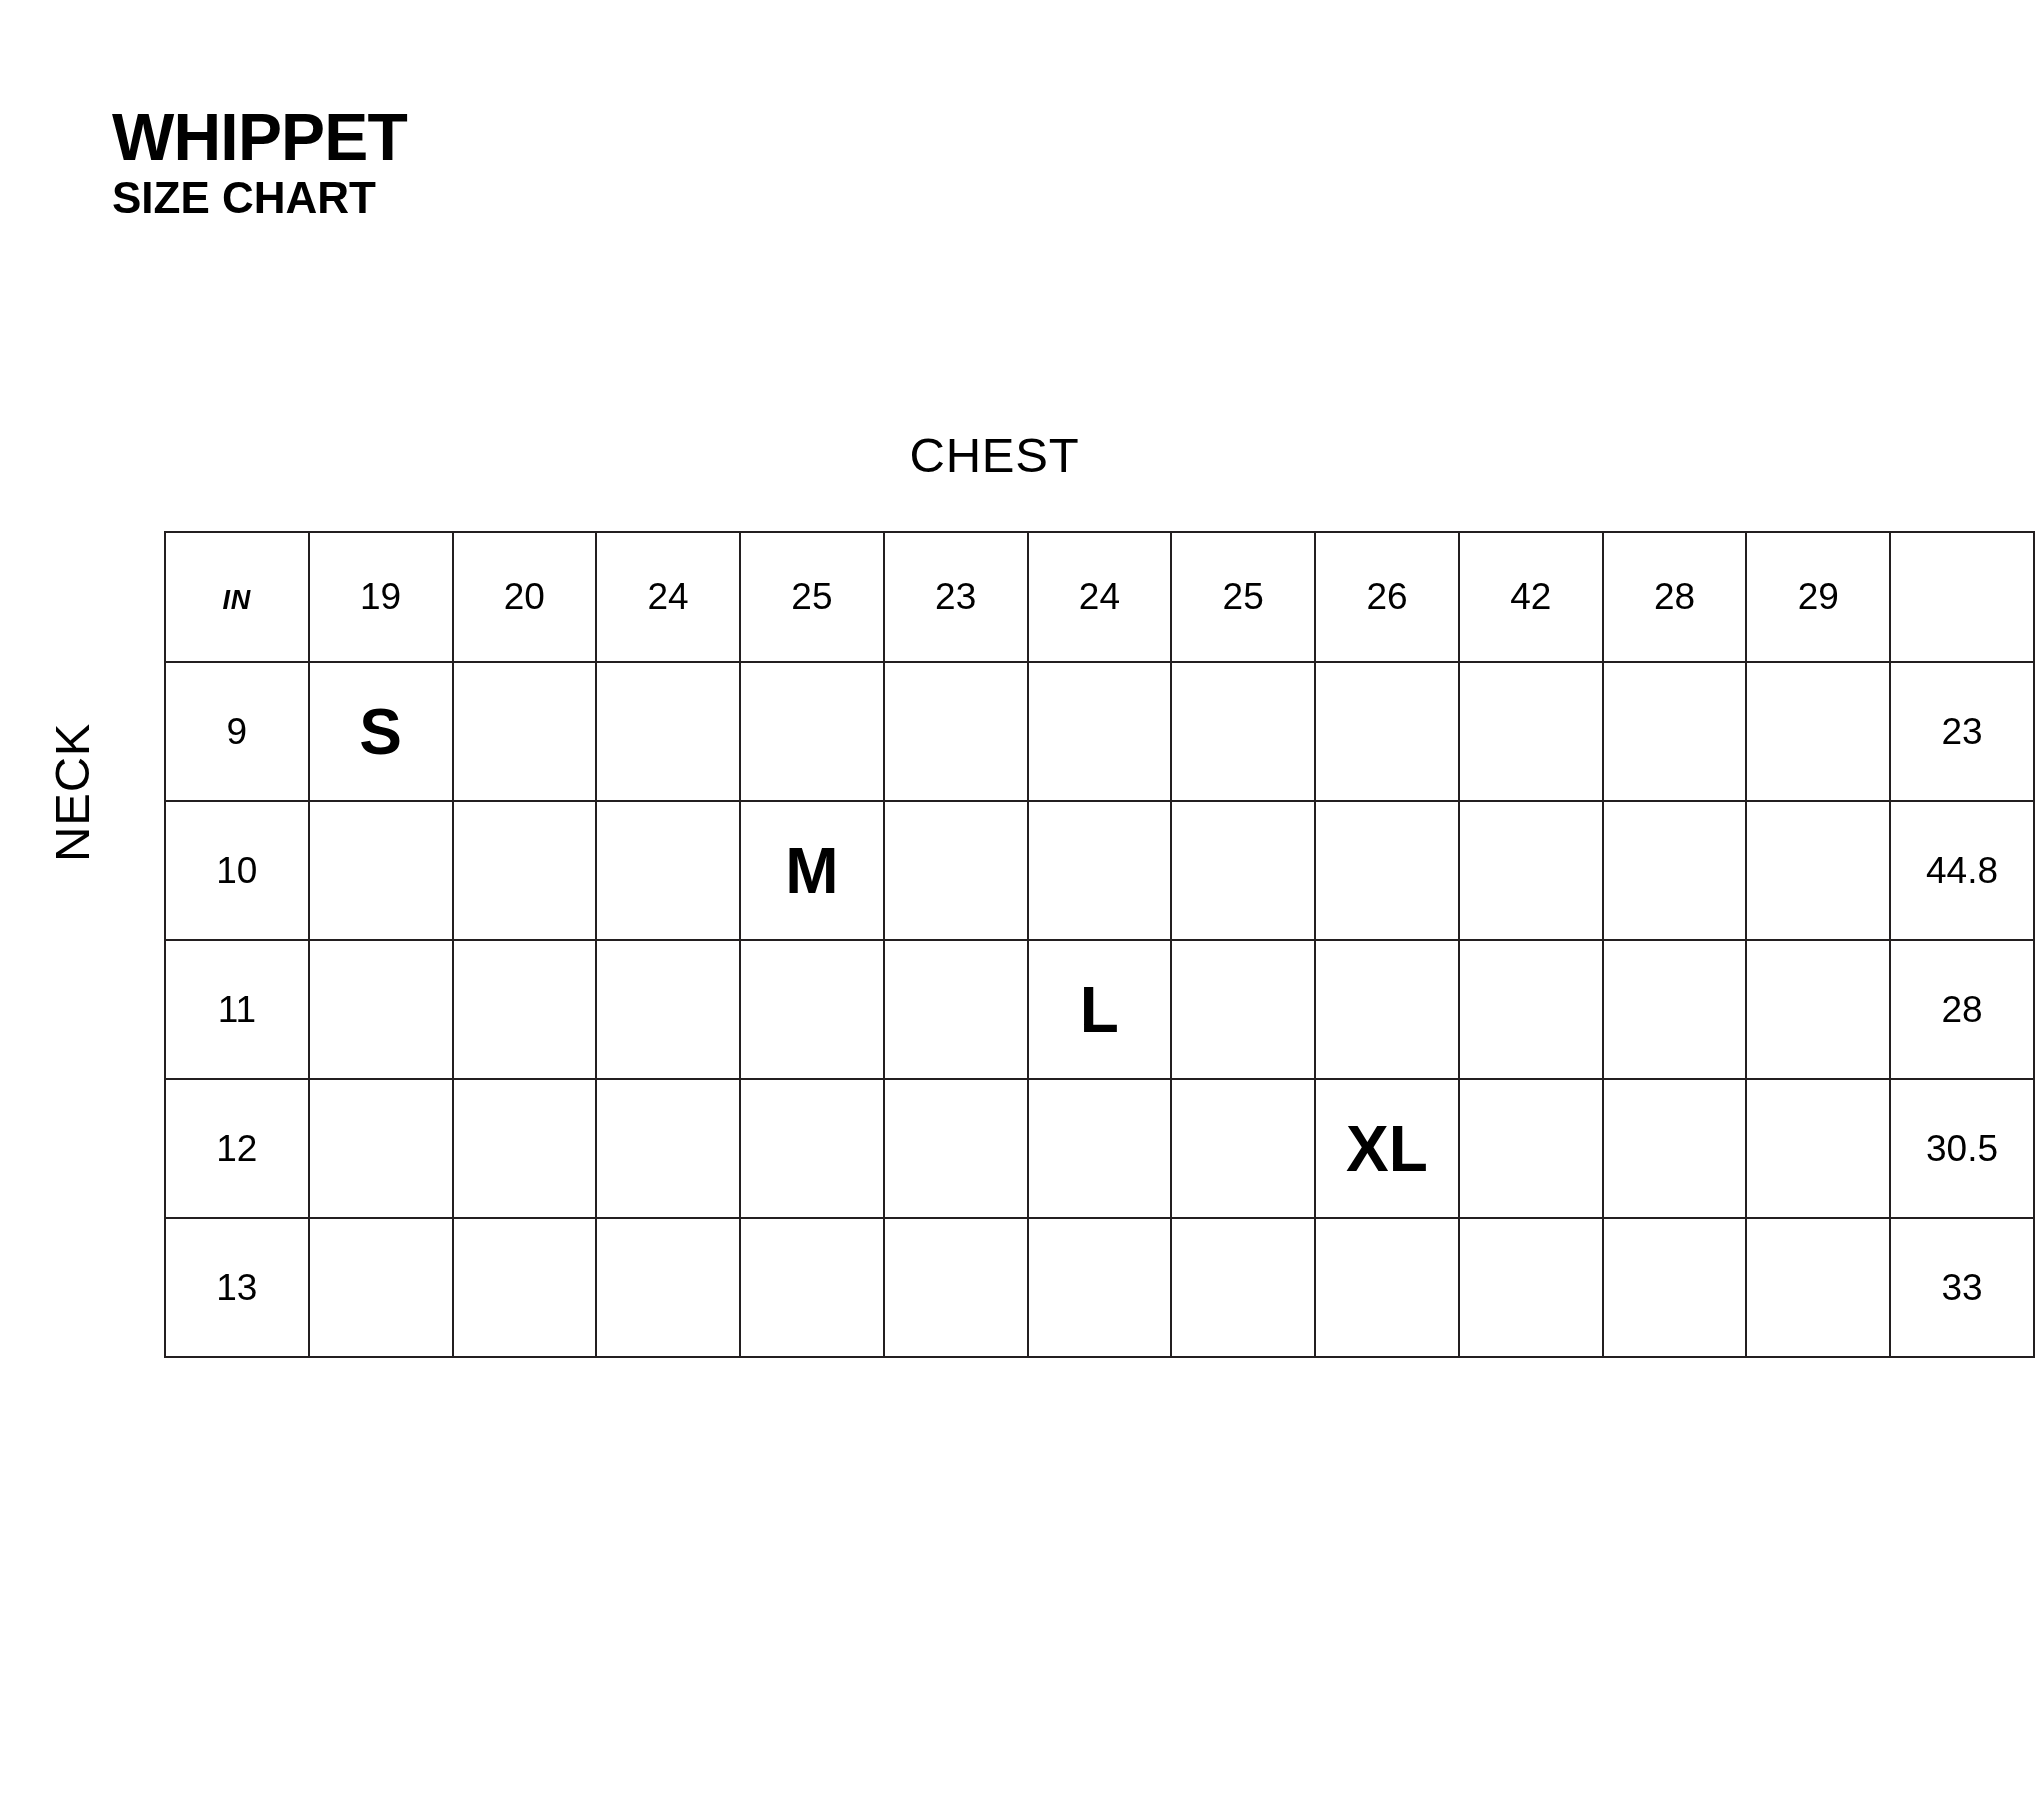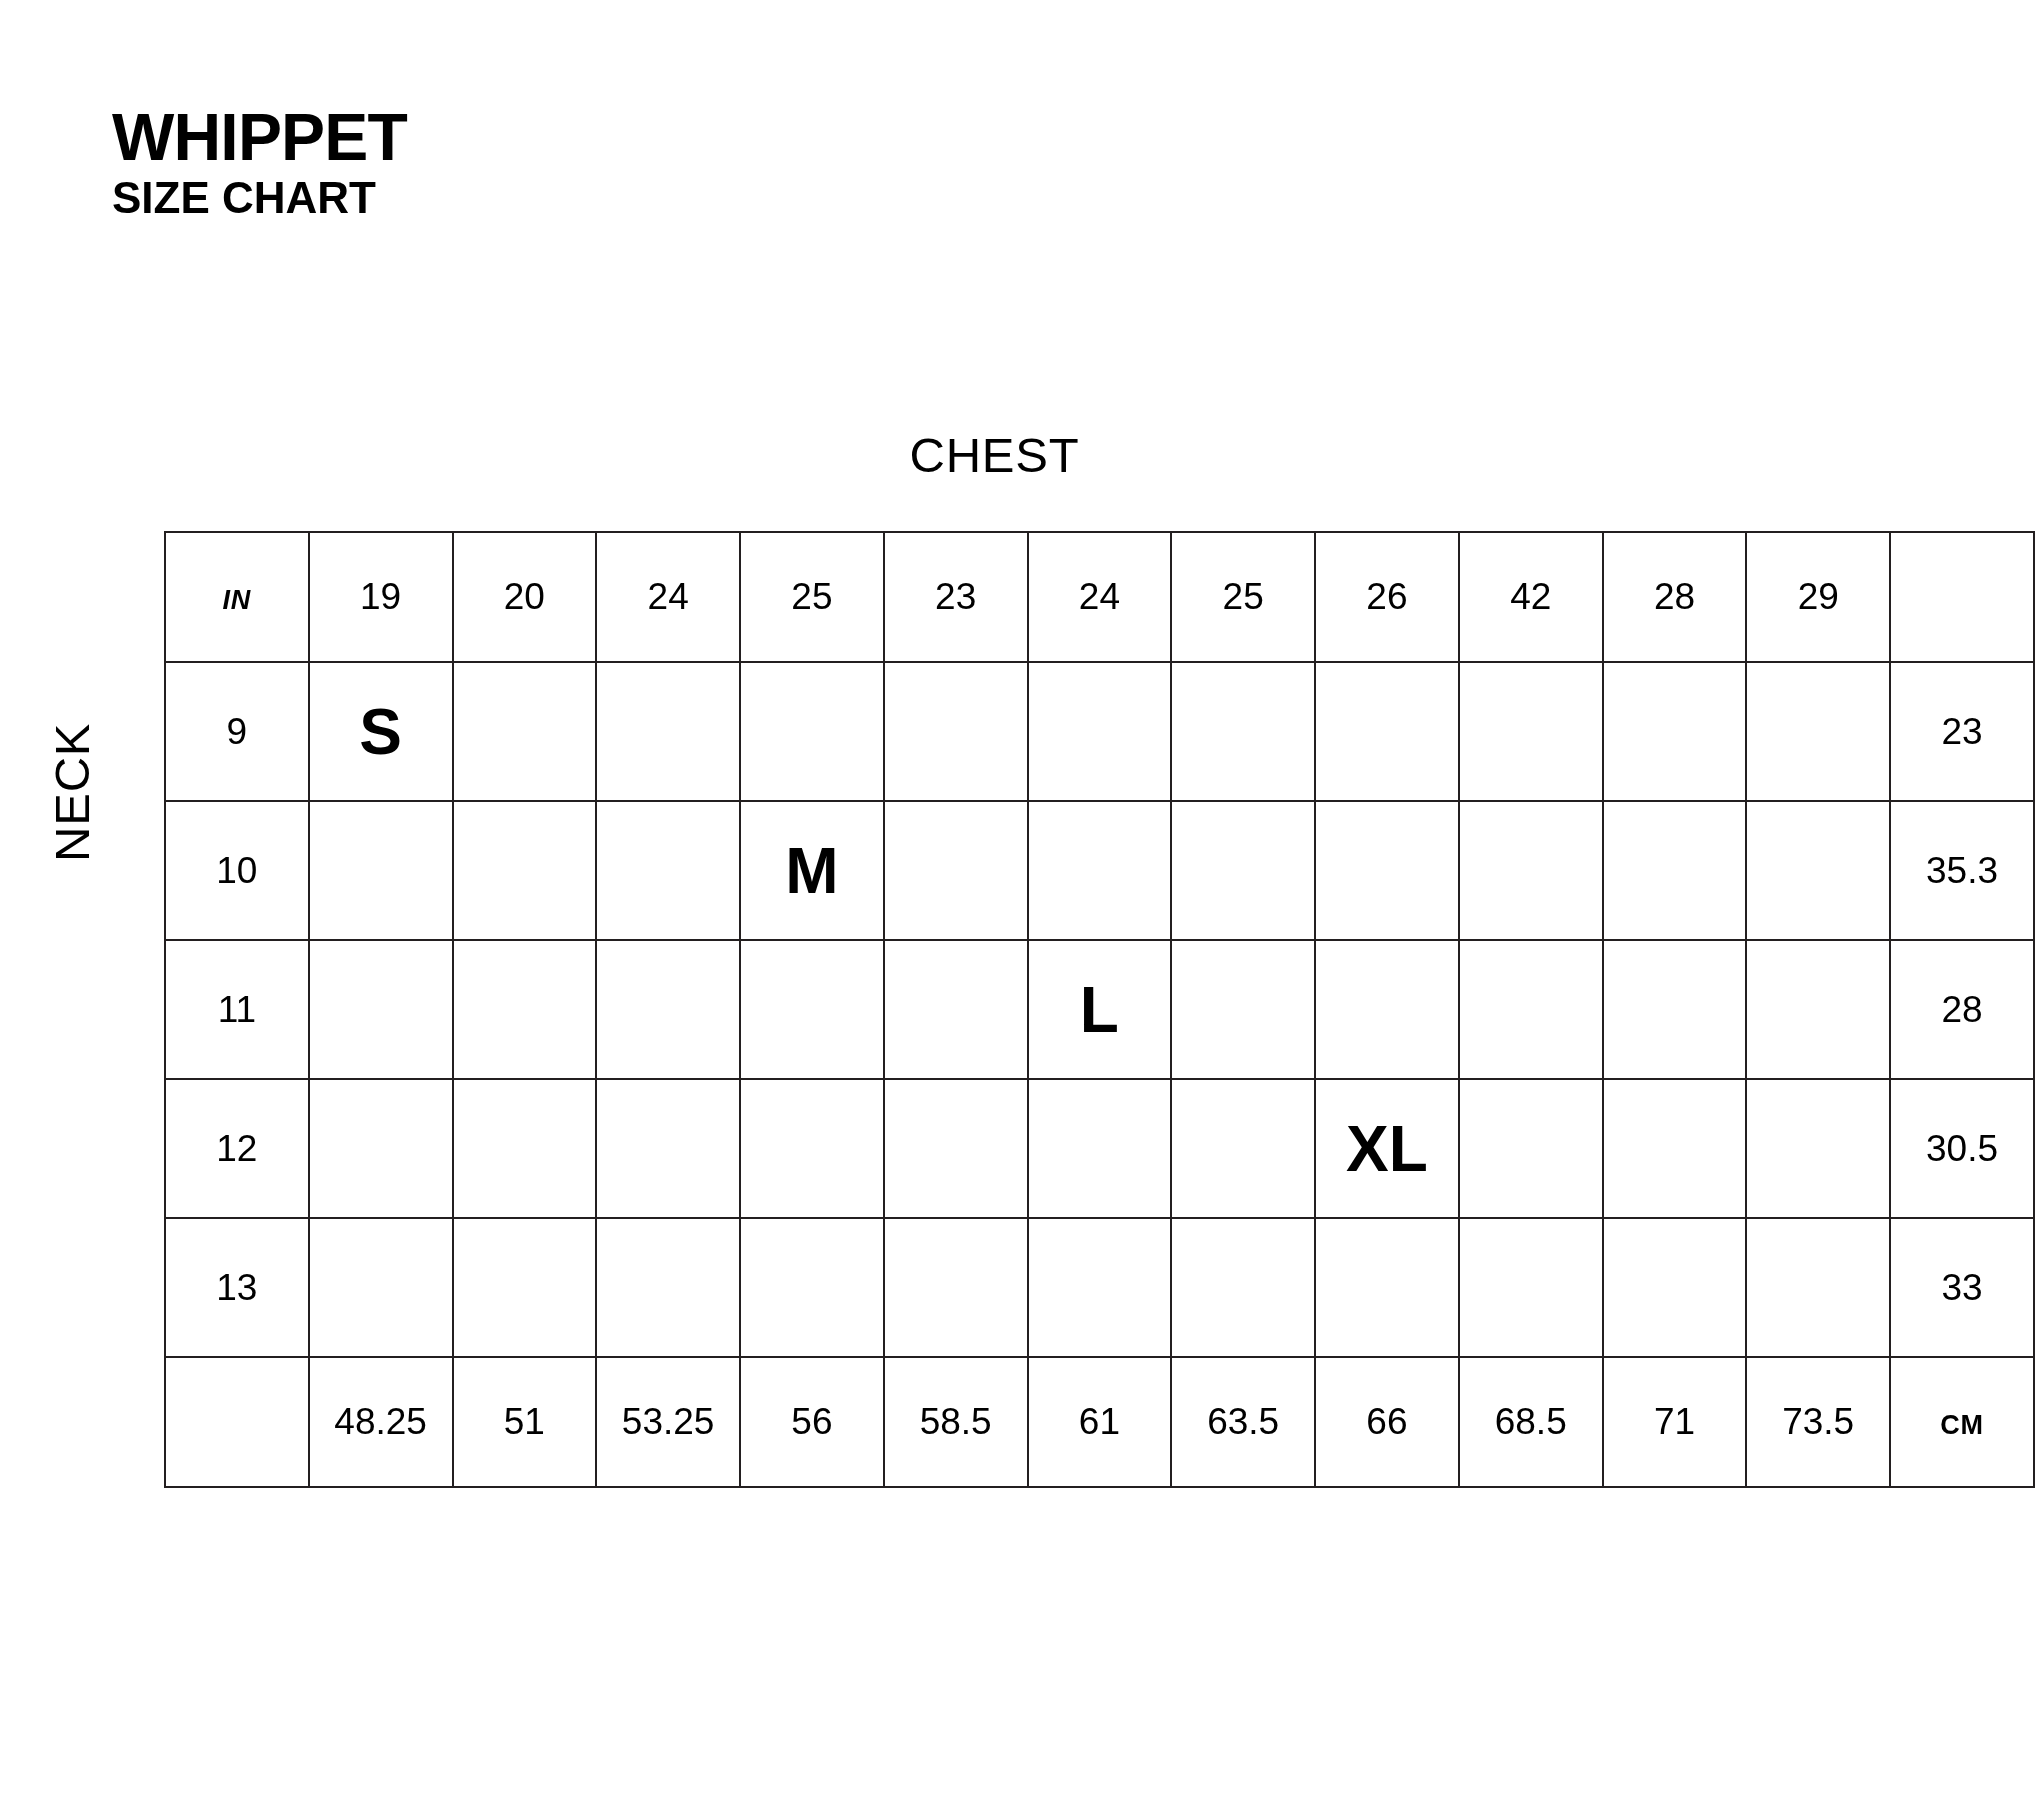--- a/index.html
+++ b/index.html
@@ -176,21 +176,21 @@
       <td class="s-cell"></td>
       <td class="s-cell"></td>
       <td class="m-cell"><span class="size-letter">M</span></td>
       <td class="m-cell"></td>
       <td class="m-cell"></td>
       <td class="m-cell"></td>
       <td></td>
       <td></td>
       <td></td>
       <td></td>
-      <td class="cm-right">35.3</td>
+      <td class="cm-right">44.8</td>
     </tr>
 
     <tr>
       <td class="gray rowlabel">11</td>
       <td></td>
       <td></td>
       <td></td>
       <td class="m-cell"></td>
       <td class="m-cell"></td>
       <td class="l-cell"><span class="size-letter">L</span></td>
@@ -227,31 +227,16 @@
       <td></td>
       <td></td>
       <td></td>
       <td class="xl-cell"></td>
       <td class="xl-cell"></td>
       <td class="xl-cell"></td>
       <td class="xl-cell"></td>
       <td class="cm-right">33</td>
     </tr>
 
-    <tr class="foot">
-      <td class="no-border"></td>
-      <td class="cm">48.25</td>
-      <td class="cm">51</td>
-      <td class="cm">53.25</td>
-      <td class="cm">56</td>
-      <td class="cm">58.5</td>
-      <td class="cm">61</td>
-      <td class="cm">63.5</td>
-      <td class="cm">66</td>
-      <td class="cm">68.5</td>
-      <td class="cm">71</td>
-      <td class="cm">73.5</td>
-      <td class="cm unit-cm"><span class="unit">CM</span></td>
-    </tr>
   </tbody>
     </table>
 </div>
 
 
 </body></html>

